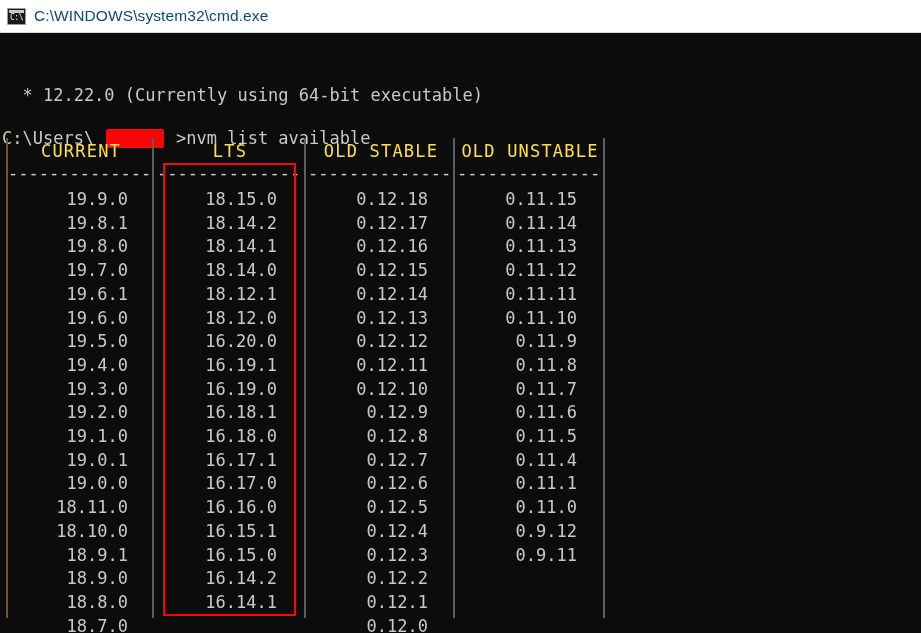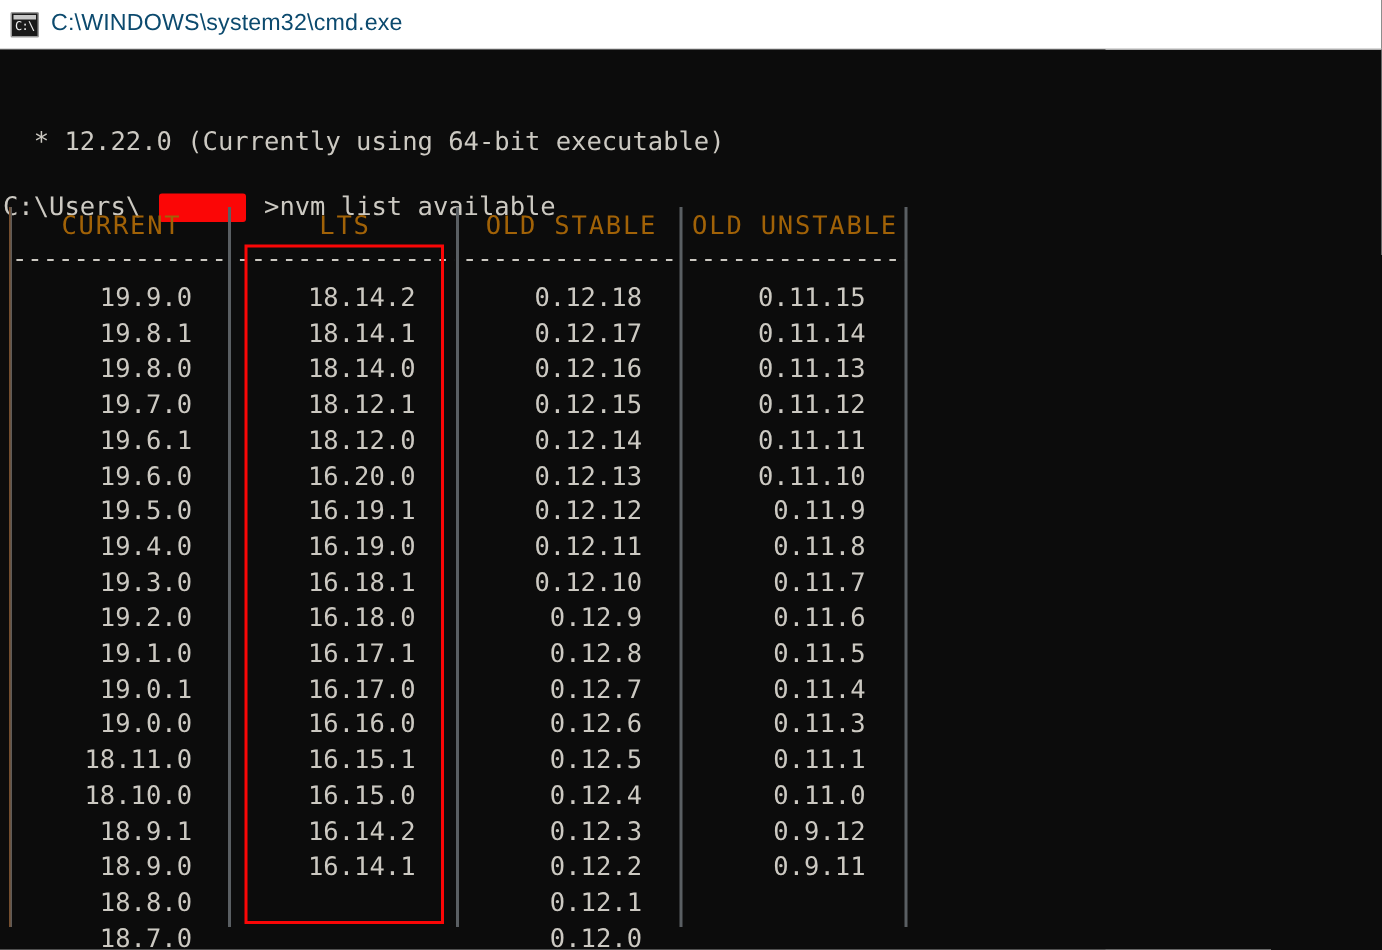--- a/index.html
+++ b/index.html
@@ -133,21 +133,21 @@
   .col {
     position: absolute;
     top: 0;
     width: 146px;
     text-align: center;
   }
   .col-head {
     font-family: "DejaVu Sans Mono", "Liberation Mono", monospace;
     font-size: 17px;
     line-height: 26px;
-    color: #a16207;
+    color: #fde047;
     letter-spacing: 1.2px;
     white-space: nowrap;
   }
   .col-dash {
     font-family: "DejaVu Sans Mono", "Liberation Mono", monospace;
     font-size: 17px;
     line-height: 18px;
     color: #ccc9c2;
     letter-spacing: 0px;
     white-space: nowrap;
@@ -234,20 +234,21 @@
             <div class="cell">18.9.0</div>
             <div class="cell">18.8.0</div>
             <div class="cell">18.7.0</div>
           </div>
       </div>
 
       <div class="col" style="left:157px;">
         <div class="col-head">LTS</div>
         <div class="col-dash">----------------</div>
         <div class="col-cells">
+            <div class="cell">18.15.0</div>
             <div class="cell">18.14.2</div>
             <div class="cell">18.14.1</div>
             <div class="cell">18.14.0</div>
             <div class="cell">18.12.1</div>
             <div class="cell">18.12.0</div>
             <div class="cell">16.20.0</div>
             <div class="cell">16.19.1</div>
             <div class="cell">16.19.0</div>
             <div class="cell">16.18.1</div>
             <div class="cell">16.18.0</div>
@@ -296,21 +297,20 @@
             <div class="cell">0.11.13</div>
             <div class="cell">0.11.12</div>
             <div class="cell">0.11.11</div>
             <div class="cell">0.11.10</div>
             <div class="cell">0.11.9</div>
             <div class="cell">0.11.8</div>
             <div class="cell">0.11.7</div>
             <div class="cell">0.11.6</div>
             <div class="cell">0.11.5</div>
             <div class="cell">0.11.4</div>
-            <div class="cell">0.11.3</div>
             <div class="cell">0.11.1</div>
             <div class="cell">0.11.0</div>
             <div class="cell">0.9.12</div>
             <div class="cell">0.9.11</div>
           </div>
       </div>
     </div>
 
     <div id="lts-highlight"></div>
 

